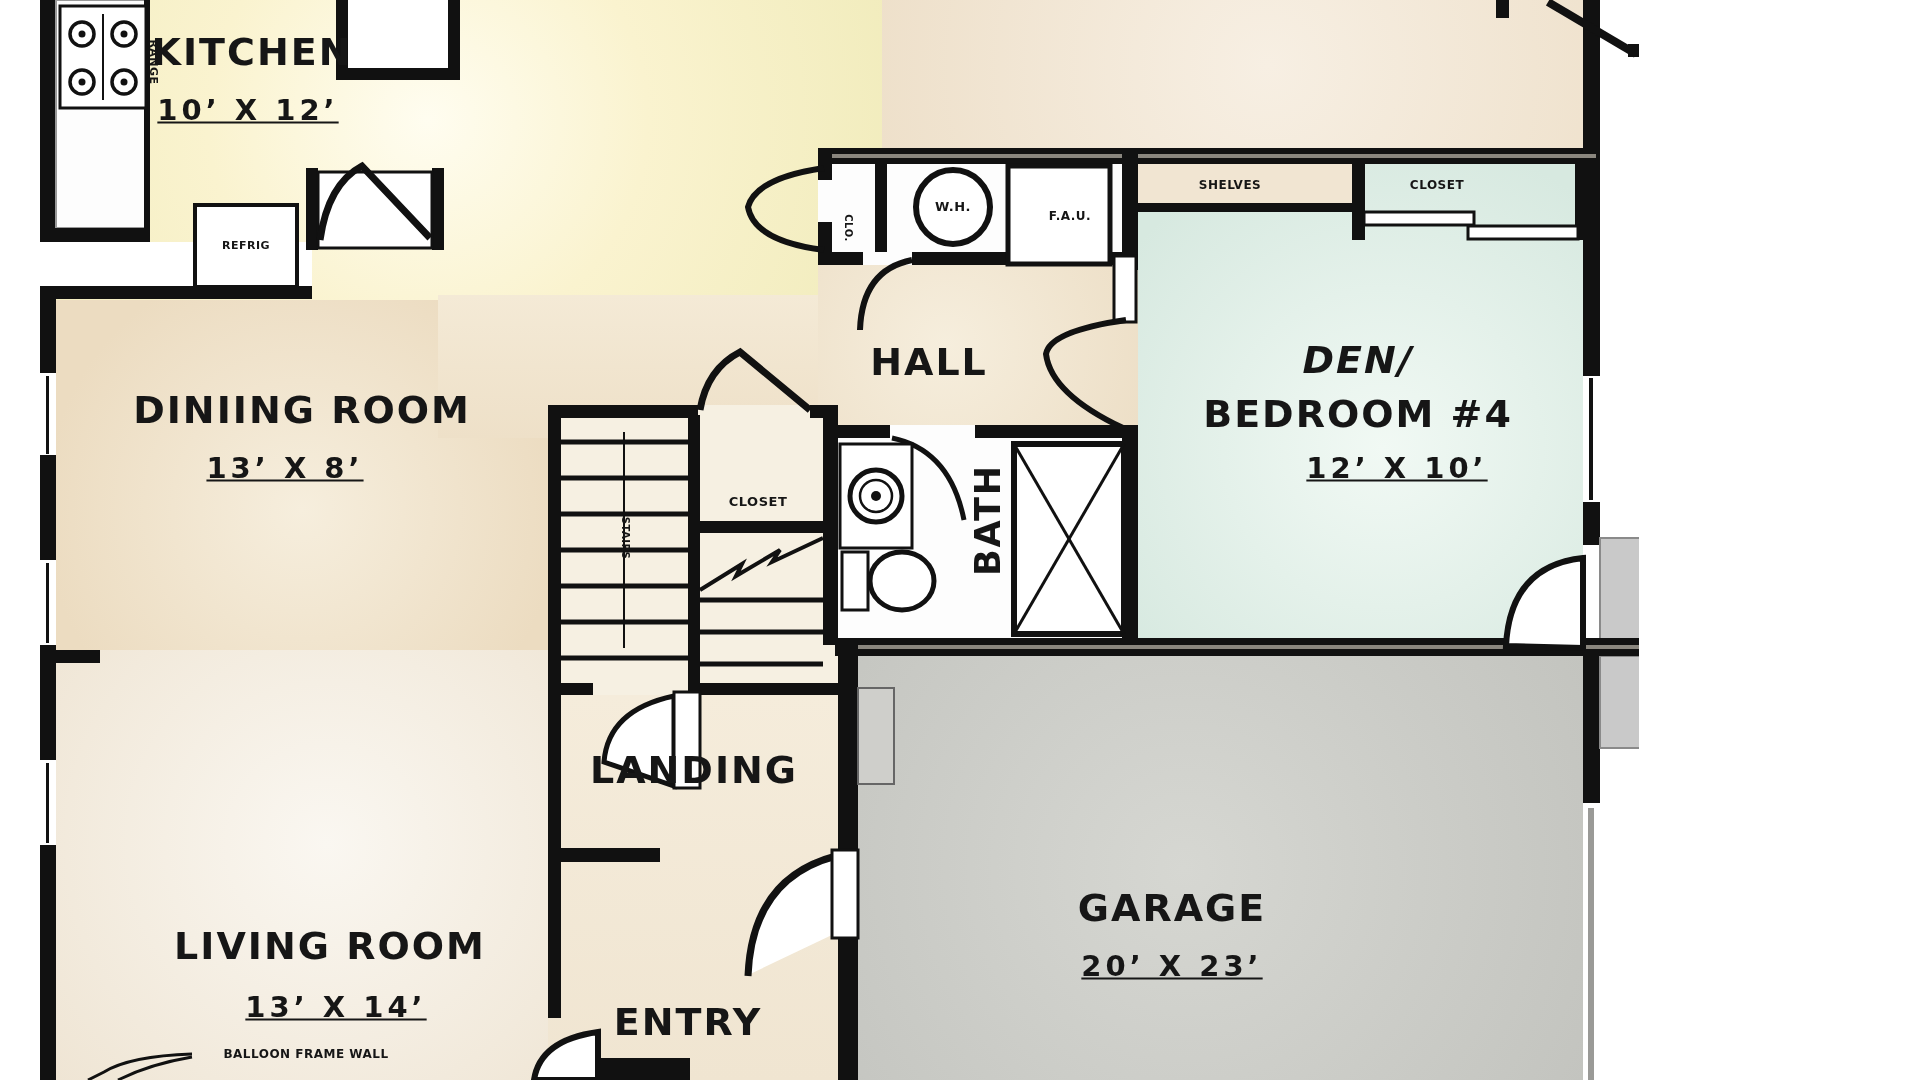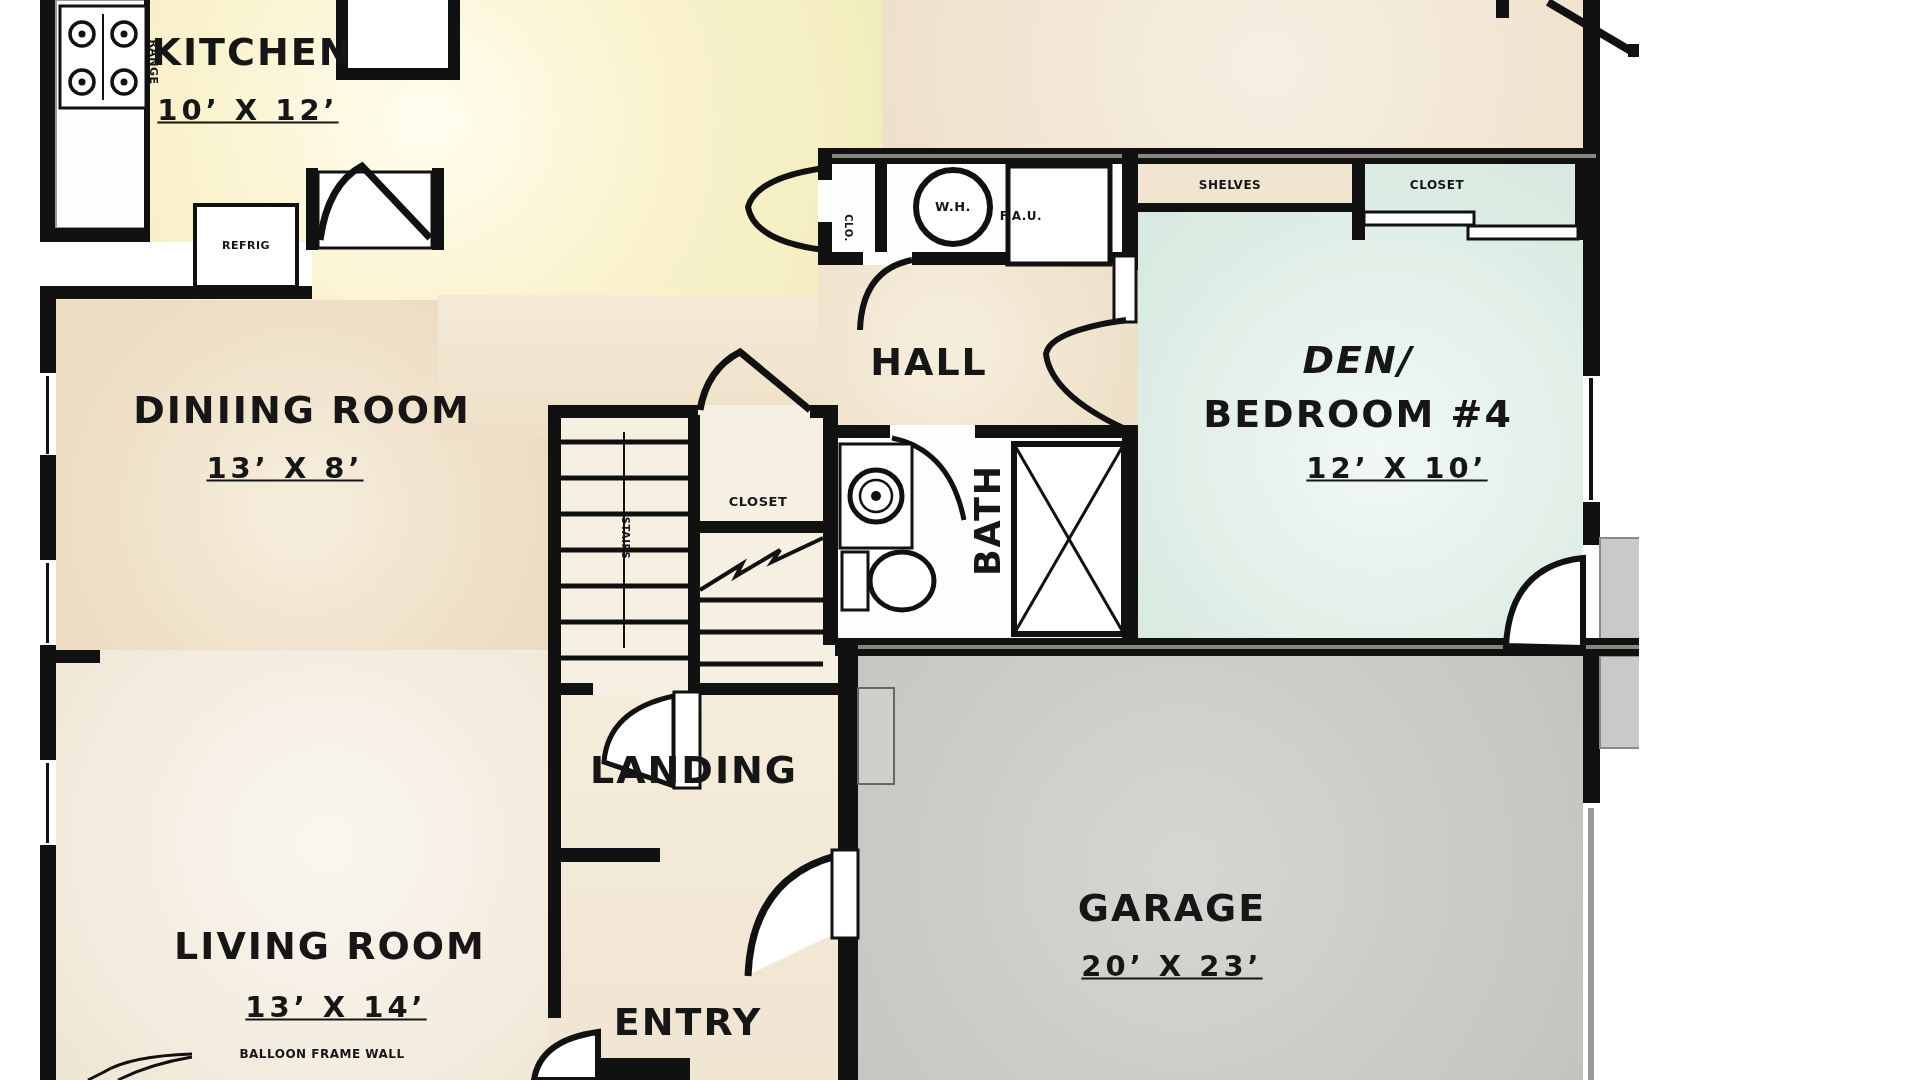--- a/index.html
+++ b/index.html
@@ -240,31 +240,31 @@
   <div class="lbl big" style="left:252px;top:52px;">KITCHEN</div>
   <div class="lbl dim" style="left:248px;top:110px;">10’ X 12’</div>
   <div class="lbl tiny rot90" style="left:153px;top:62px;">RANGE</div>
   <div class="lbl tiny" style="left:246px;top:245px;">REFRIG</div>
 
   <div class="lbl big" style="left:302px;top:410px;">DINIING ROOM</div>
   <div class="lbl dim" style="left:285px;top:468px;">13’ X 8’</div>
 
   <div class="lbl big" style="left:330px;top:946px;">LIVING ROOM</div>
   <div class="lbl dim" style="left:336px;top:1007px;">13’ X 14’</div>
-  <div class="lbl small" style="left:322px;top:1054px;">BALLOON FRAME WALL</div>
+  <div class="lbl small" style="left:306px;top:1054px;">BALLOON FRAME WALL</div>
 
   <div class="lbl big" style="left:688px;top:1022px;">ENTRY</div>
   <div class="lbl big" style="left:694px;top:770px;">LANDING</div>
   <div class="lbl tiny rot90" style="left:625px;top:538px;font-size:10px;">STAIRS</div>
   <div class="lbl small" style="left:758px;top:501px;font-size:13px;">CLOSET</div>
 
   <div class="lbl big" style="left:929px;top:362px;">HALL</div>
   <div class="lbl tiny rot90" style="left:848px;top:228px;font-size:10px;">CLO.</div>
   <div class="lbl small" style="left:953px;top:206px;font-size:13px;">W.H.</div>
-  <div class="lbl small" style="left:1021px;top:216px;">F.A.U.</div>
+  <div class="lbl small" style="left:1070px;top:216px;">F.A.U.</div>
   <div class="lbl small" style="left:1230px;top:185px;">SHELVES</div>
   <div class="lbl small" style="left:1437px;top:185px;">CLOSET</div>
 
   <div class="lbl big" style="left:1358px;top:360px;font-style:italic;">DEN/</div>
   <div class="lbl big" style="left:1358px;top:414px;">BEDROOM #4</div>
   <div class="lbl dim" style="left:1362px;top:468px;margin-left:35px;">12’ X 10’</div>
 
   <div class="lbl bathlbl rotm90" style="left:988px;top:520px;">BATH</div>
 
   <div class="lbl big" style="left:1172px;top:908px;">GARAGE</div>

